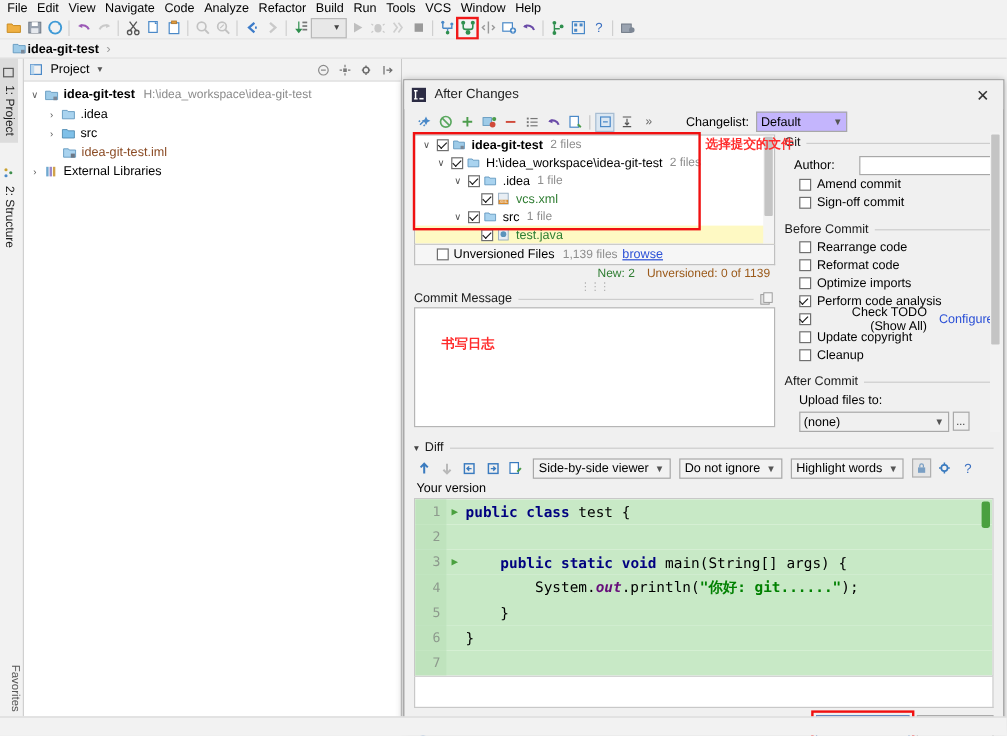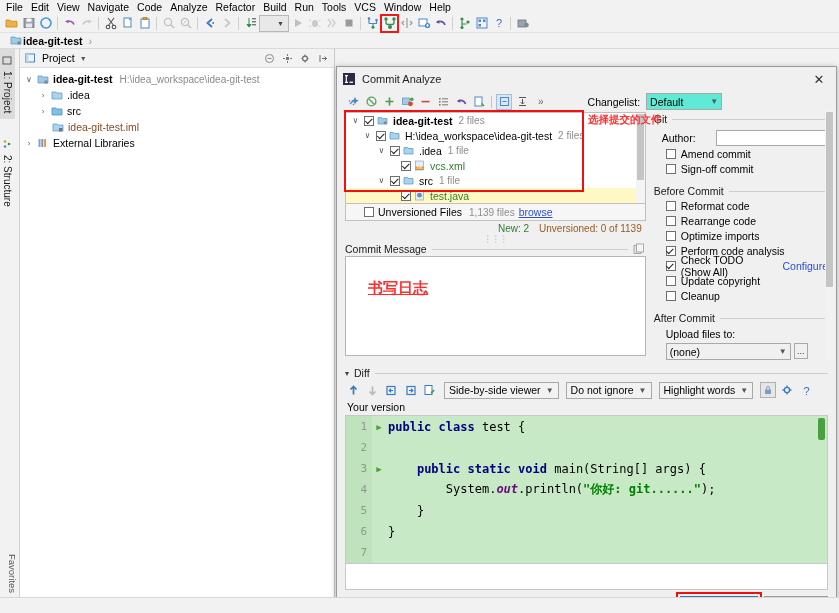--- a/index.html
+++ b/index.html
@@ -96,24 +96,24 @@
   .dlg-title .dt-text { font-size: 11px; color: #222; }
   .dlg-title .dt-spacer { flex: 1; }
   .dlg-close { width: 22px; height: 20px; display: flex; align-items: center; justify-content: center;
                color: #333; font-size: 13px; }
   .dlg-body { flex: 1; display: flex; flex-direction: column; padding: 0 8px; position: relative; }
 
   
   .chg-toolbar { height: 21px; display: flex; align-items: center; gap: 2px; }
   .ctb { width: 16px; height: 16px; display: flex; align-items: center; justify-content: center; }
   .ctb-sep { width: 1px; height: 12px; background: #c6c6c6; margin: 0 2px; }
-  .chg-label { font-size: 10.5px; margin-left: 18px; padding-left: 24px; }
+  .chg-label { font-size: 10.5px; margin-left: 2px; padding-left: 24px; }
   .chevrons { color: #666; font-size: 10px; margin-left: 6px; }
   .combo {
-    height: 17px; border: 1px solid #a8a8a8; background: #5eead4; display: flex;
+    height: 17px; border: 1px solid #a8a8a8; background: #c4b5fd; display: flex;
     align-items: center; padding: 0 3px; font-size: 10.5px; gap: 4px;
   }
   .combo .cv { flex: 1; }
   .combo .carr { color: #555; font-size: 8px; }
 
   
   .dlg-split { display: flex; gap: 8px; }
   .left-col { width: 302px; }
   .right-col { width: 175px; position: relative; }
 
@@ -151,27 +151,27 @@
              font-size: 9px; letter-spacing: -1px; }
 
   
   .sect { display: flex; align-items: center; gap: 5px; height: 14px; }
   .sect .slabel { font-size: 10.5px; color: #1a1a1a; white-space: nowrap; }
   .sect .sline { flex: 1; height: 1px; background: #cdcdcd; }
 
   .msgbox {
     height: 100px; background: #fff; border: 1px solid #b5b5b5; position: relative; padding: 8px 0 0 22px;
   }
-  .msg-annot { color: #ff2d2d; font-size: 15px; font-weight: bold; margin-top: 14px; display:block;text-decoration:underline; }
+  .msg-annot { color: #ff2d2d; font-size: 11px; font-weight: bold; margin-top: 14px; display:block; }
 
   
   .gfield { display: flex; align-items: center; gap: 20px; margin-top: 4px; padding-left: 8px; }
   .gfield label { font-size: 10.5px; }
   .ginput { flex: 1; height: 16px; border: 1px solid #a8a8a8; background: #fff; }
-  .gcheck { display: flex; align-items: center; gap: 5px; height: 15px; padding-left: 12px; font-size: 10.5px; }
+  .gcheck { display: flex; align-items: center; gap: 5px; height: 15px; padding-left: 12px; font-size: 10.5px; text-align: right; }
   .cfg-link { color: #2a4fd6; font-size: 10.5px; margin-left: 5px; }
   .dots-btn { width: 14px; height: 16px; border: 1px solid #a8a8a8; background: #f0f0f0;
               display: flex; align-items: center; justify-content: center; font-size: 9px; color:#333; }
 
   .vscroll-track {
     position: absolute; right: 0; top: 0; width: 9px; height: 100%; background: #f2f2f2;
   }
   .vscroll-thumb { position: absolute; right: 1px; width: 7px; background: #c4c4c4; border-radius: 1px; }
 
   
@@ -553,21 +553,21 @@
   <div class="dialog">
 
     <div class="dlg-title">
       <span class="ic">
         <svg width="12" height="12" viewBox="0 0 12 12">
             <rect x="0" y="0" width="12" height="12" fill="#2b2b43"></rect>
             <path d="M2 2h3v1.2H3.9v5.6H5V10H2V8.8h.7V3.2H2z" fill="#fff"></path>
             <rect x="6.5" y="8.6" width="3.5" height="1.3" fill="#fff"></rect>
           </svg>
       </span>
-      <span class="dt-text">Commit Analyze</span>
+      <span class="dt-text">After Changes</span>
       <span class="dt-spacer"></span>
       <span class="dlg-close">✕</span>
     </div>
 
     <div class="dlg-body">
 
       <div class="chg-toolbar">
         <span class="ctb">
           <svg width="13" height="13" viewBox="0 0 13 13">
               <path d="M3 9l3-3M2 6.5l1-1M6 10l1-1" stroke="#4a89c8" stroke-width="1.3"></path>
@@ -761,25 +761,25 @@
             <span class="cbx"></span>
             <span>Sign-off commit</span>
           </div>
 
           <div class="sect" style="margin-top:8px;">
             <span class="slabel">Before Commit</span>
             <span class="sline"></span>
           </div>
           <div class="gcheck">
             <span class="cbx"></span>
-            <span>Reformat code</span>
+            <span>Rearrange code</span>
           </div>
           <div class="gcheck">
             <span class="cbx"></span>
-            <span>Rearrange code</span>
+            <span>Reformat code</span>
           </div>
           <div class="gcheck">
             <span class="cbx"></span>
             <span>Optimize imports</span>
           </div>
           <div class="gcheck">
             <span class="cbx on"></span>
             <span>Perform code analysis</span>
           </div>
           <div class="gcheck">

